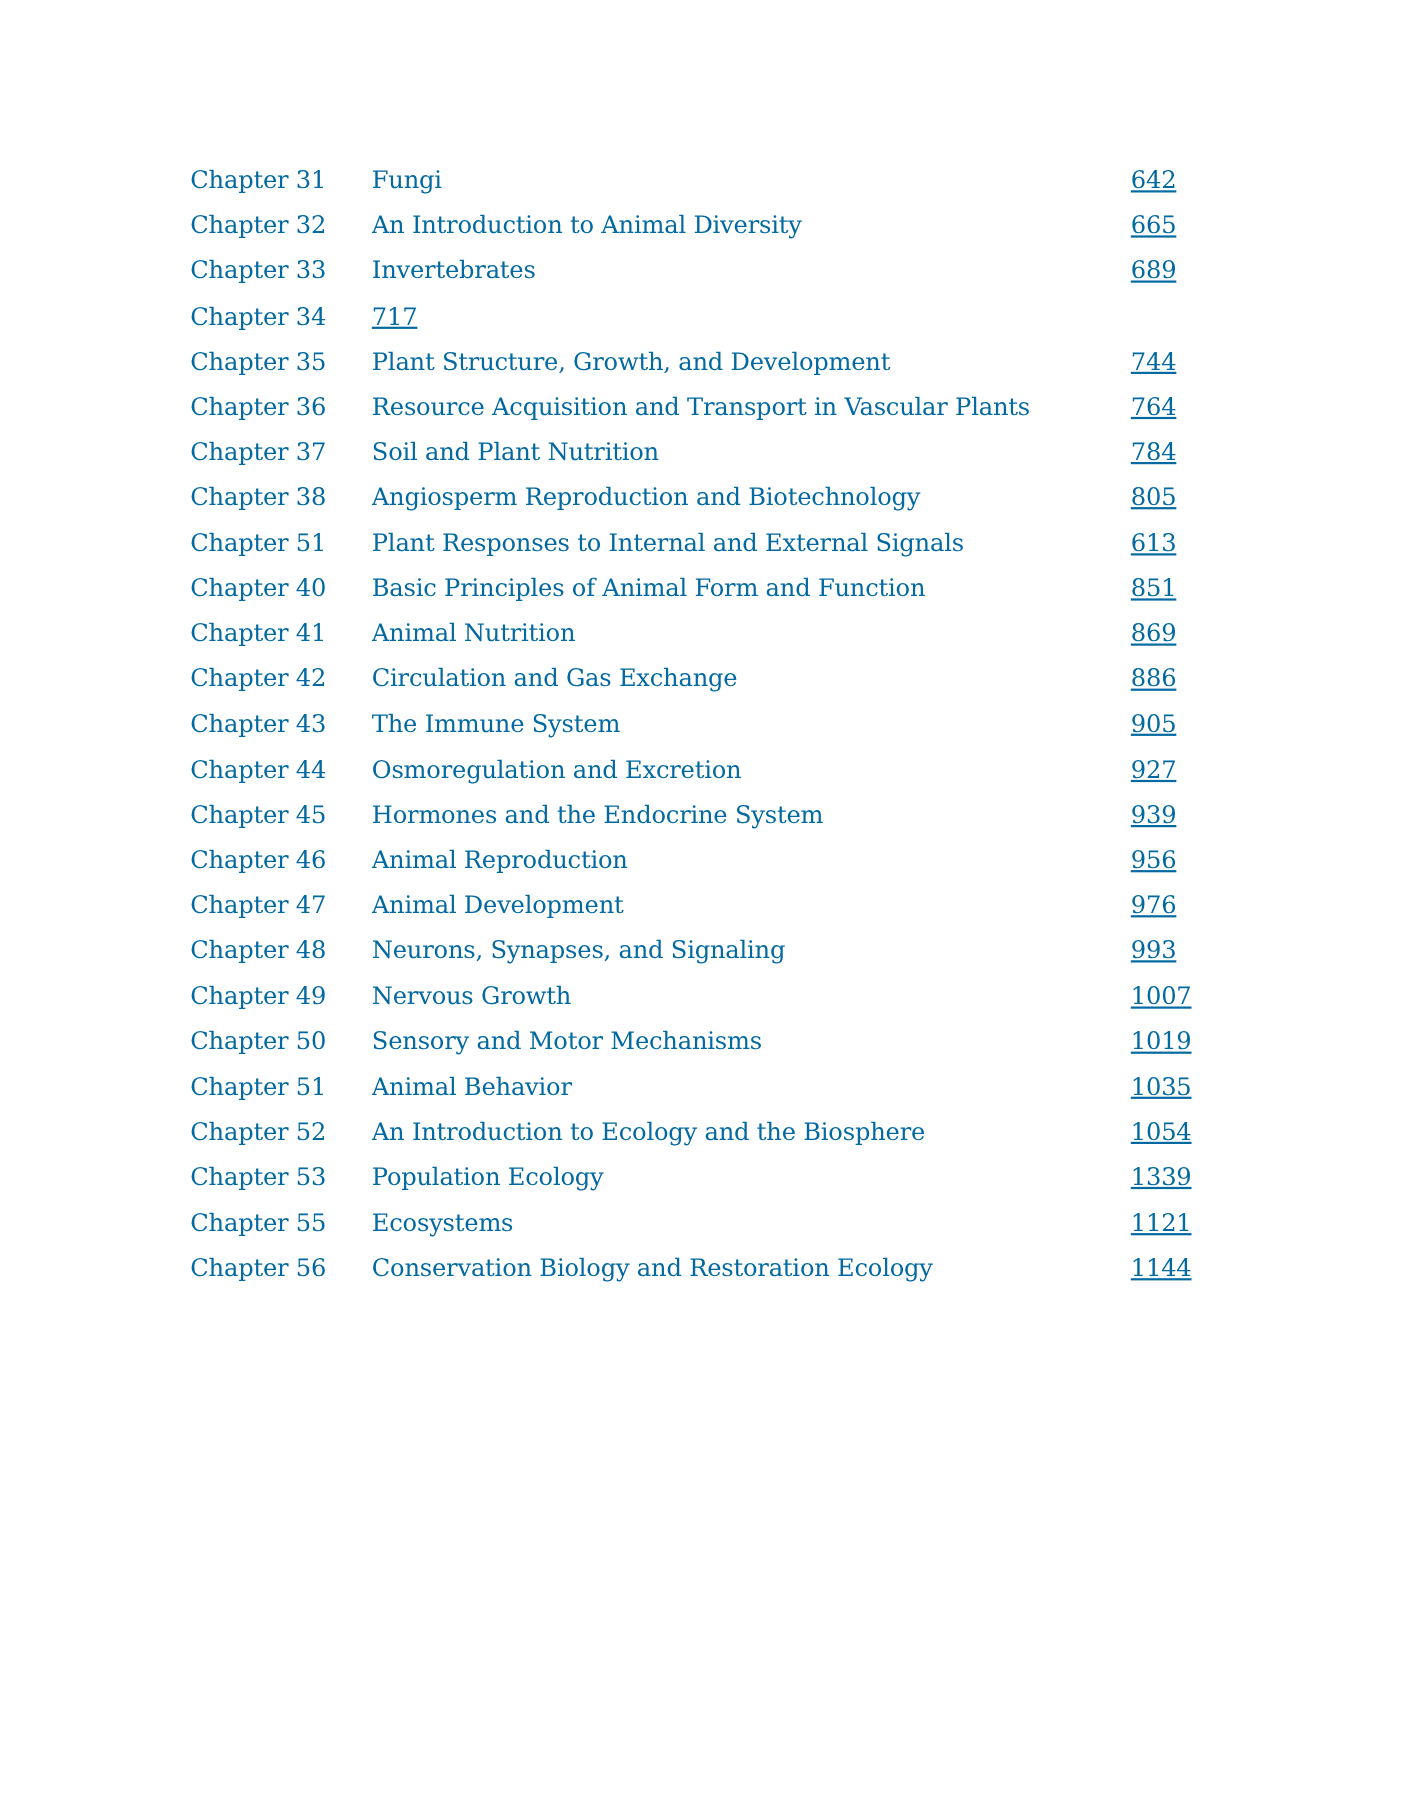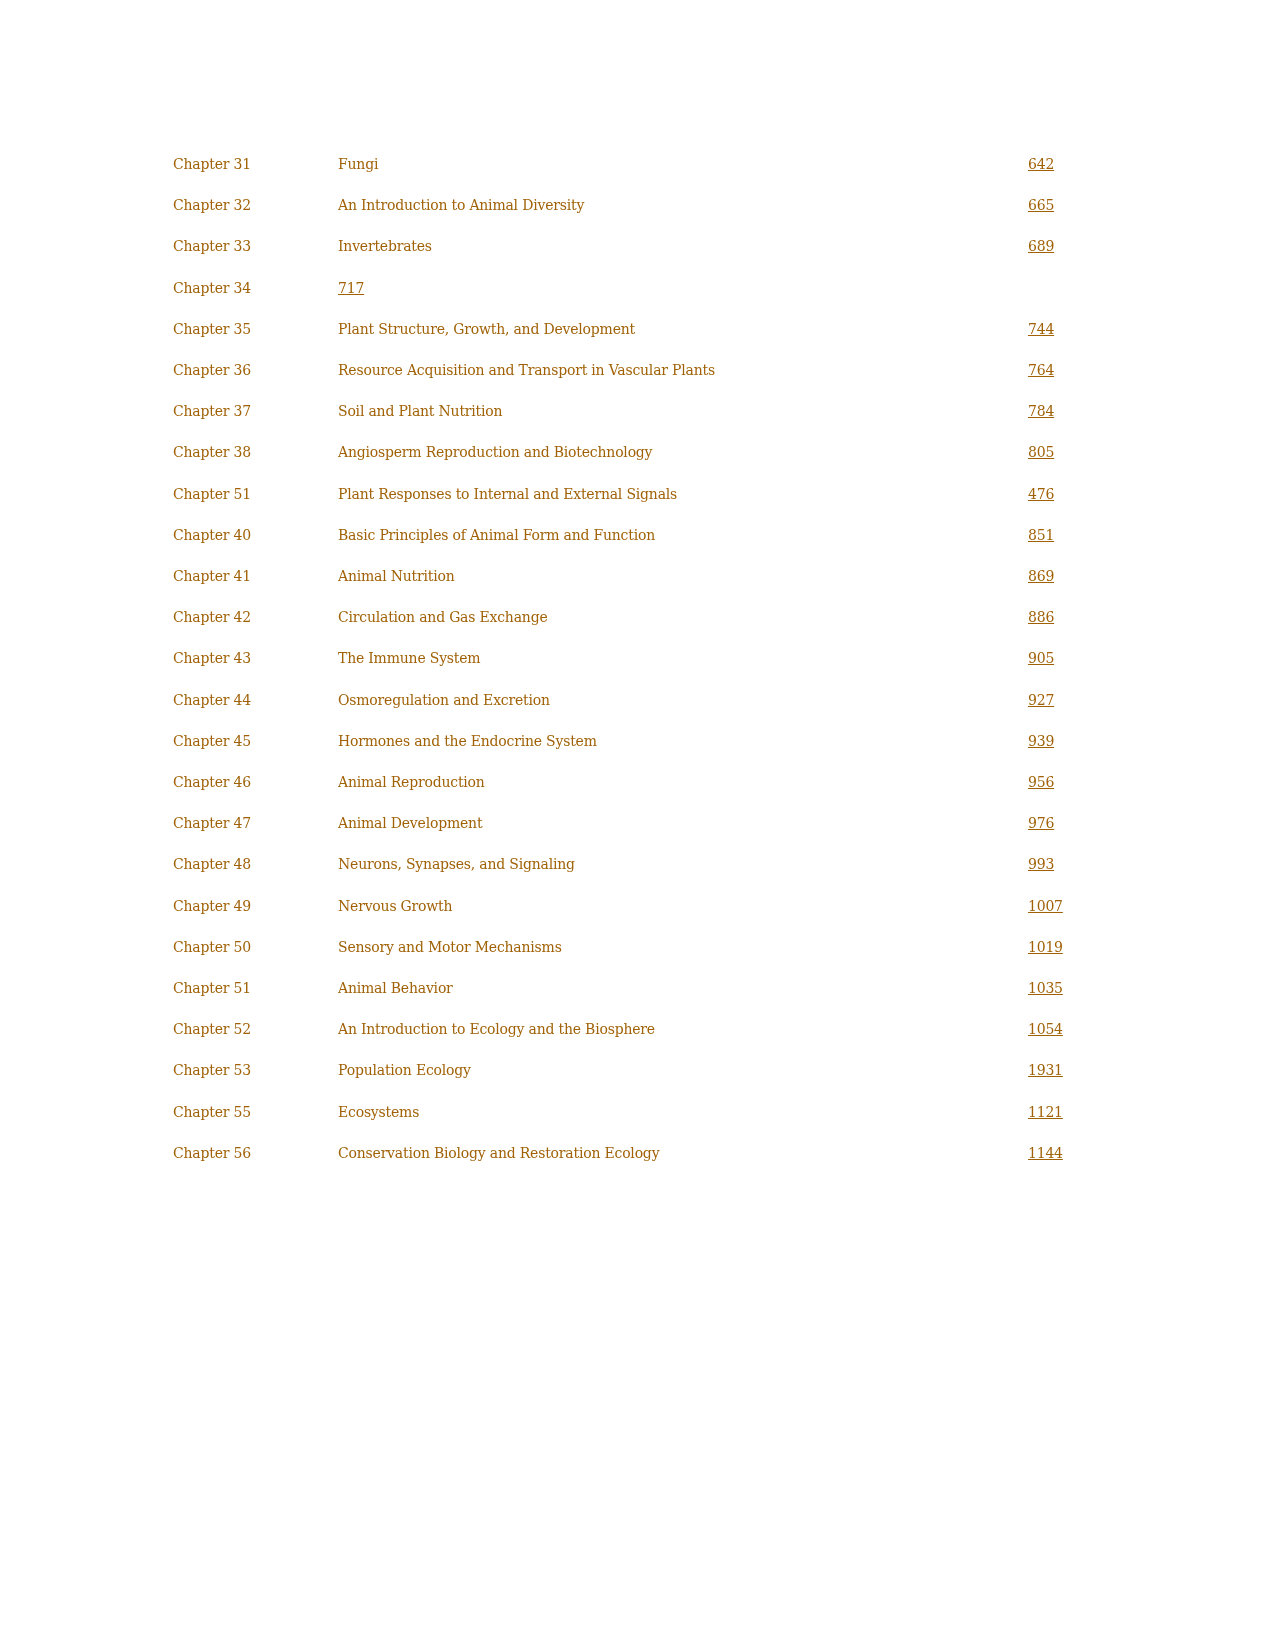--- a/index.html
+++ b/index.html
@@ -13,23 +13,23 @@
     height: 1650px;
     background: #ffffff;
     overflow: hidden;
   }
   .toc {
     position: absolute;
     left: 173px;
     top: 144px;
     width: 915px;
     font-family: "DejaVu Serif", "Liberation Serif", serif;
-    font-size: 14px;
+    font-size: 22px;
     line-height: 41.2px;
-    color: #a16207;
+    color: #0369a1;
     letter-spacing: -0.2px;
   }
   .toc-row {
     display: flex;
     align-items: baseline;
     white-space: nowrap;
   }
   .toc-chapter {
     flex: 0 0 165px;
     width: 165px;
@@ -85,21 +85,21 @@
         <span class="toc-page">784</span>
       </div>
       <div class="toc-row">
         <span class="toc-chapter">Chapter 38</span>
         <span class="toc-title">Angiosperm Reproduction and Biotechnology</span>
         <span class="toc-page">805</span>
       </div>
       <div class="toc-row">
         <span class="toc-chapter">Chapter 51</span>
         <span class="toc-title">Plant Responses to Internal and External Signals</span>
-        <span class="toc-page">476</span>
+        <span class="toc-page">613</span>
       </div>
       <div class="toc-row">
         <span class="toc-chapter">Chapter 40</span>
         <span class="toc-title">Basic Principles of Animal Form and Function</span>
         <span class="toc-page">851</span>
       </div>
       <div class="toc-row">
         <span class="toc-chapter">Chapter 41</span>
         <span class="toc-title">Animal Nutrition</span>
         <span class="toc-page">869</span>
@@ -155,21 +155,21 @@
         <span class="toc-page">1035</span>
       </div>
       <div class="toc-row">
         <span class="toc-chapter">Chapter 52</span>
         <span class="toc-title">An Introduction to Ecology and the Biosphere</span>
         <span class="toc-page">1054</span>
       </div>
       <div class="toc-row">
         <span class="toc-chapter">Chapter 53</span>
         <span class="toc-title">Population Ecology</span>
-        <span class="toc-page">1931</span>
+        <span class="toc-page">1339</span>
       </div>
       <div class="toc-row">
         <span class="toc-chapter">Chapter 55</span>
         <span class="toc-title">Ecosystems</span>
         <span class="toc-page">1121</span>
       </div>
       <div class="toc-row">
         <span class="toc-chapter">Chapter 56</span>
         <span class="toc-title">Conservation Biology and Restoration Ecology</span>
         <span class="toc-page">1144</span>

